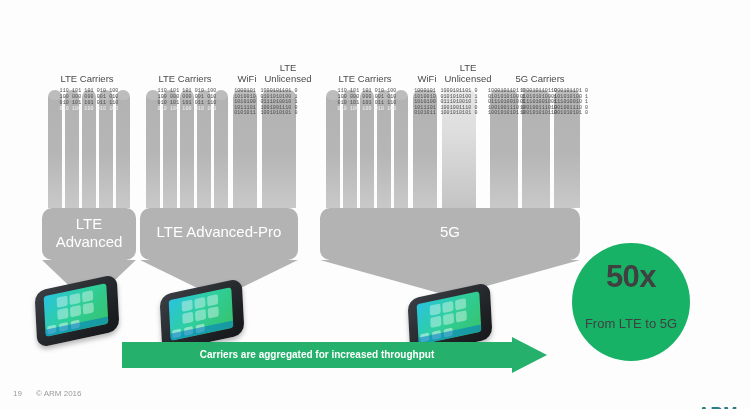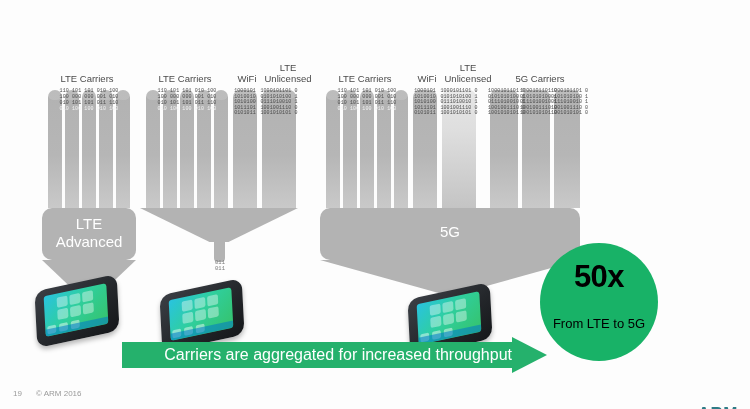--- a/index.html
+++ b/index.html
@@ -139,24 +139,24 @@
     background:rgba(255,255,255,.45);
     border-radius:2px;
   }
   .phone .bar{
     position:absolute;left:0;right:0;bottom:0;height:7px;
     background:rgba(0,120,200,.55);
   }
 
   
   .circle-badge{
-    position:absolute;left:540px;top:243px;width:118px;height:118px;
+    position:absolute;left:572px;top:243px;width:118px;height:118px;
     border-radius:50%;
     background:#18b267;
-    color:#000000;text-align:center;
+    color:#404040;text-align:center;
   }
   .circle-badge .big{
     position:absolute;left:0;right:0;top:18px;
     font-size:31px;line-height:32px;font-weight:bold;letter-spacing:-0.5px;
   }
   .circle-badge .sub1{
     position:absolute;left:0;right:0;top:57px;
     font-size:13px;line-height:15px;
   }
   .circle-badge .sub2{
@@ -172,22 +172,22 @@
   }
   .arrow-head{
     position:absolute;left:390px;top:-5px;
     width:0;height:0;
     border-top:18px solid transparent;
     border-bottom:18px solid transparent;
     border-left:35px solid #25b16c;
   }
   .arrow-label{
     position:absolute;left:0;top:0;width:390px;height:26px;
-    line-height:26px;text-align:right;
-    color:#ffffff;font-size:16px;
+    line-height:26px;text-align:center;
+    color:#ffffff;font-size:10px;font-weight:bold;
   }
 
   
   .footer-page{
     position:absolute;left:13px;top:389px;
     font-size:8px;color:#9a9a9a;
   }
   .footer-copy{
     position:absolute;left:36px;top:389px;
     font-size:8px;color:#9a9a9a;text-align:right;
@@ -263,20 +263,23 @@
 1010100
 1011101
 0101011</div>
       <div class="binary" style="left:122px;top:-1px;width:38px;">1000101101 0
 0101010100 1
 0111010010 1
 1001001110 0
 1001010101 0</div>
     </div>
 
+    <div class="funnel-body" style="margin-left:2px;width:158px;">
+      <div class="body-label" style="top:16px;">LTE Advanced-Pro</div>
+    </div>
     <div class="funnel-taper">
       <div class="taper-shape" style="left:2px;width:158px;clip-path:polygon(0 0,100% 0,56% 100%,44% 100%);"></div>
       <div class="stem" style="left:76px;top:28px;"></div>
       <div class="stem-binary" style="left:64px;top:52px;width:36px;">011
 011</div>
     </div>
   </div>
 
   <div class="funnel-group fg3">
     <div class="col-labels">

